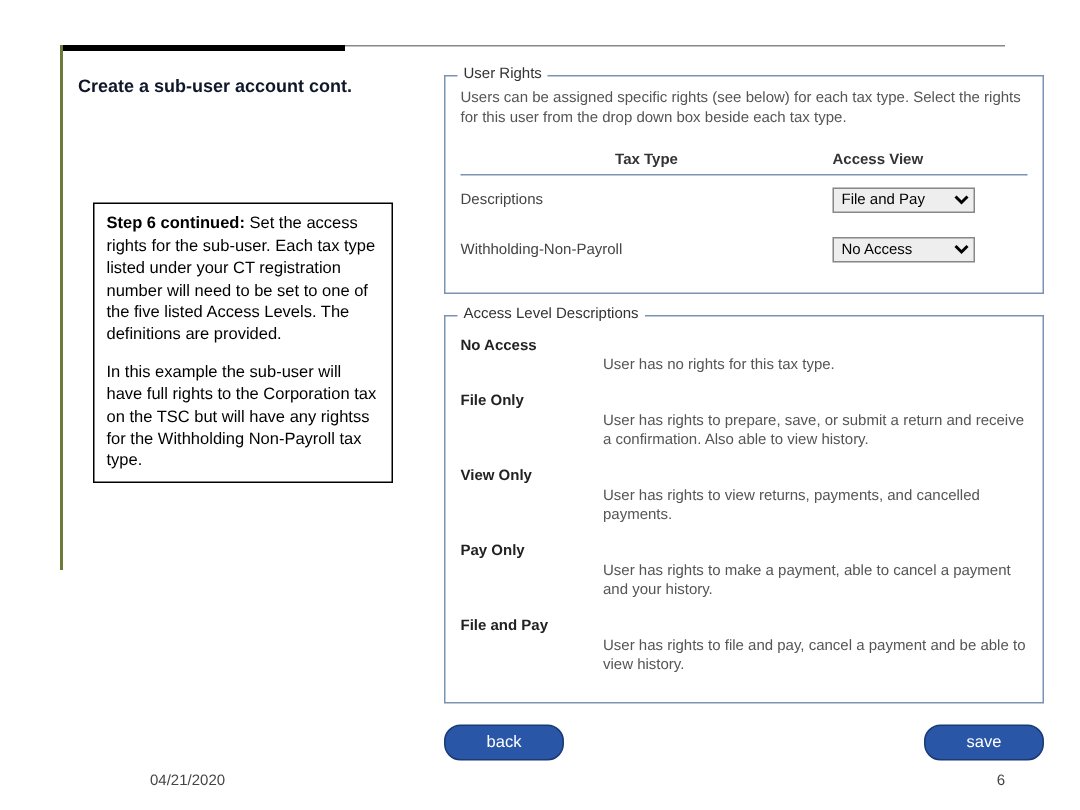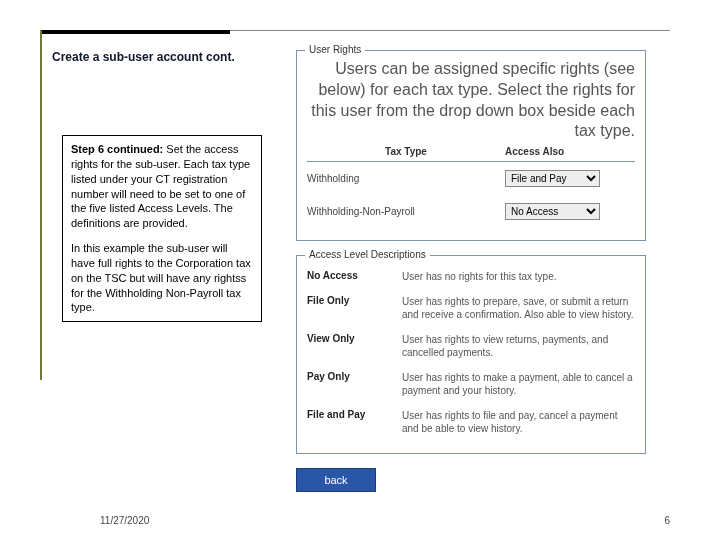--- a/index.html
+++ b/index.html
@@ -68,21 +68,21 @@
     position: absolute;
     right: 30px;
     top: 485px;
     font-size: 10px;
     color: #444;
   }
   .appshot {
     position: absolute;
     left: 256px;
     top: 20px;
-    width: 350px;
+    width: 400px;
     height: 440px;
     background: #fff;
     font-family: Arial, sans-serif;
     font-size: 10px;
     color: #333;
   }
   .fieldset {
     border: 1px solid #7a93b0;
     margin: 0 0 14px 0;
     padding: 8px 10px 12px 10px;
@@ -91,25 +91,24 @@
   .legend {
     position: absolute;
     top: -7px;
     left: 8px;
     background: #fff;
     padding: 0 4px;
     color: #333;
     font-size: 10px;
   }
   .intro {
-    font-size: 16px;
+    font-size: 10px;
     color: #555;
-    margin-bottom: 0;
+    margin-bottom: 12px;
     line-height: 1.3;
-    text-align: right;
   }
   .row-head {
     border-bottom: 1px solid #7a93b0;
     padding: 4px 0 4px 0;
     display: flex;
   }
   .row-head .c1 { flex: 1; font-weight: bold; text-align: center; }
   .row-head .c2 { width: 130px; font-weight: bold; }
   .tax-row {
     display: flex;
@@ -124,31 +123,31 @@
     background: #eee;
     padding: 1px;
     width: 95px;
   }
   .desc-row {
     display: flex;
     padding: 6px 0;
   }
   .desc-row + .desc-row { border-top: 0; }
   .desc-row .d1 { width: 95px; font-weight: bold; color: #222; }
-  .desc-row .d2 { flex: 1; color: #555; line-height: 1.3; }
+  .desc-row .d2 { flex: 1; color: #555; line-height: 1.3; margin-top: 12px; }
   .btnbar {
     display: flex;
     justify-content: space-between;
     margin-top: 6px;
   }
   .btn {
     background: #2956a6;
     color: #fff;
     border: 1px solid #1a3a73;
-    border-radius: 0;
+    border-radius: 11px;
     width: 80px;
     height: 24px;
     font-size: 11px;
     text-align: center;
     line-height: 22px;
     cursor: pointer;
     font-family: Arial, sans-serif;
   }
 </style>
 </head>
@@ -161,34 +160,34 @@
 
   <div class="title">Create a sub-user account cont.</div>
 
   <div class="left-box">
     <p>
       <b>Step 6 continued:</b><span> Set the access rights for the sub-user. Each tax type listed under your CT registration number will need to be set to one of the five listed Access Levels. The definitions are provided.</span>
     </p>
     <p>In this example the sub-user will have full rights to the Corporation tax on the TSC but will have any rightss for the Withholding Non-Payroll tax type.</p>
   </div>
 
-  <div class="date">11/27/2020</div>
+  <div class="date">04/21/2020</div>
   <div class="pagenum">6</div>
 
   <div class="appshot">
 
     <div class="fieldset">
       <div class="legend">User Rights</div>
       <div class="intro">Users can be assigned specific rights (see below) for each tax type. Select the rights for this user from the drop down box beside each tax type.</div>
       <div class="row-head">
         <div class="c1">Tax Type</div>
-        <div class="c2">Access Also</div>
+        <div class="c2">Access View</div>
       </div>
       <div class="tax-row">
-        <div class="c1">Withholding</div>
+        <div class="c1">Descriptions</div>
         <div class="c2">
           <select class="acc"><option>No Access</option><option>View Only</option><option>File Only</option><option>Pay Only</option><option selected="">File and Pay</option></select>
         </div>
       </div>
       <div class="tax-row">
         <div class="c1">Withholding-Non-Payroll</div>
         <div class="c2">
           <select class="acc"><option>No Access</option><option>View Only</option><option>File Only</option><option>Pay Only</option><option>File and Pay</option></select>
         </div>
       </div>
@@ -213,16 +212,17 @@
         <div class="d2">User has rights to make a payment, able to cancel a payment and your history.</div>
       </div>
       <div class="desc-row">
         <div class="d1">File and Pay</div>
         <div class="d2">User has rights to file and pay, cancel a payment and be able to view history.</div>
       </div>
     </div>
 
     <div class="btnbar">
       <div class="btn">back</div>
+      <div class="btn">save</div>
     </div>
 
   </div>
 </div>
 
 </body></html>

